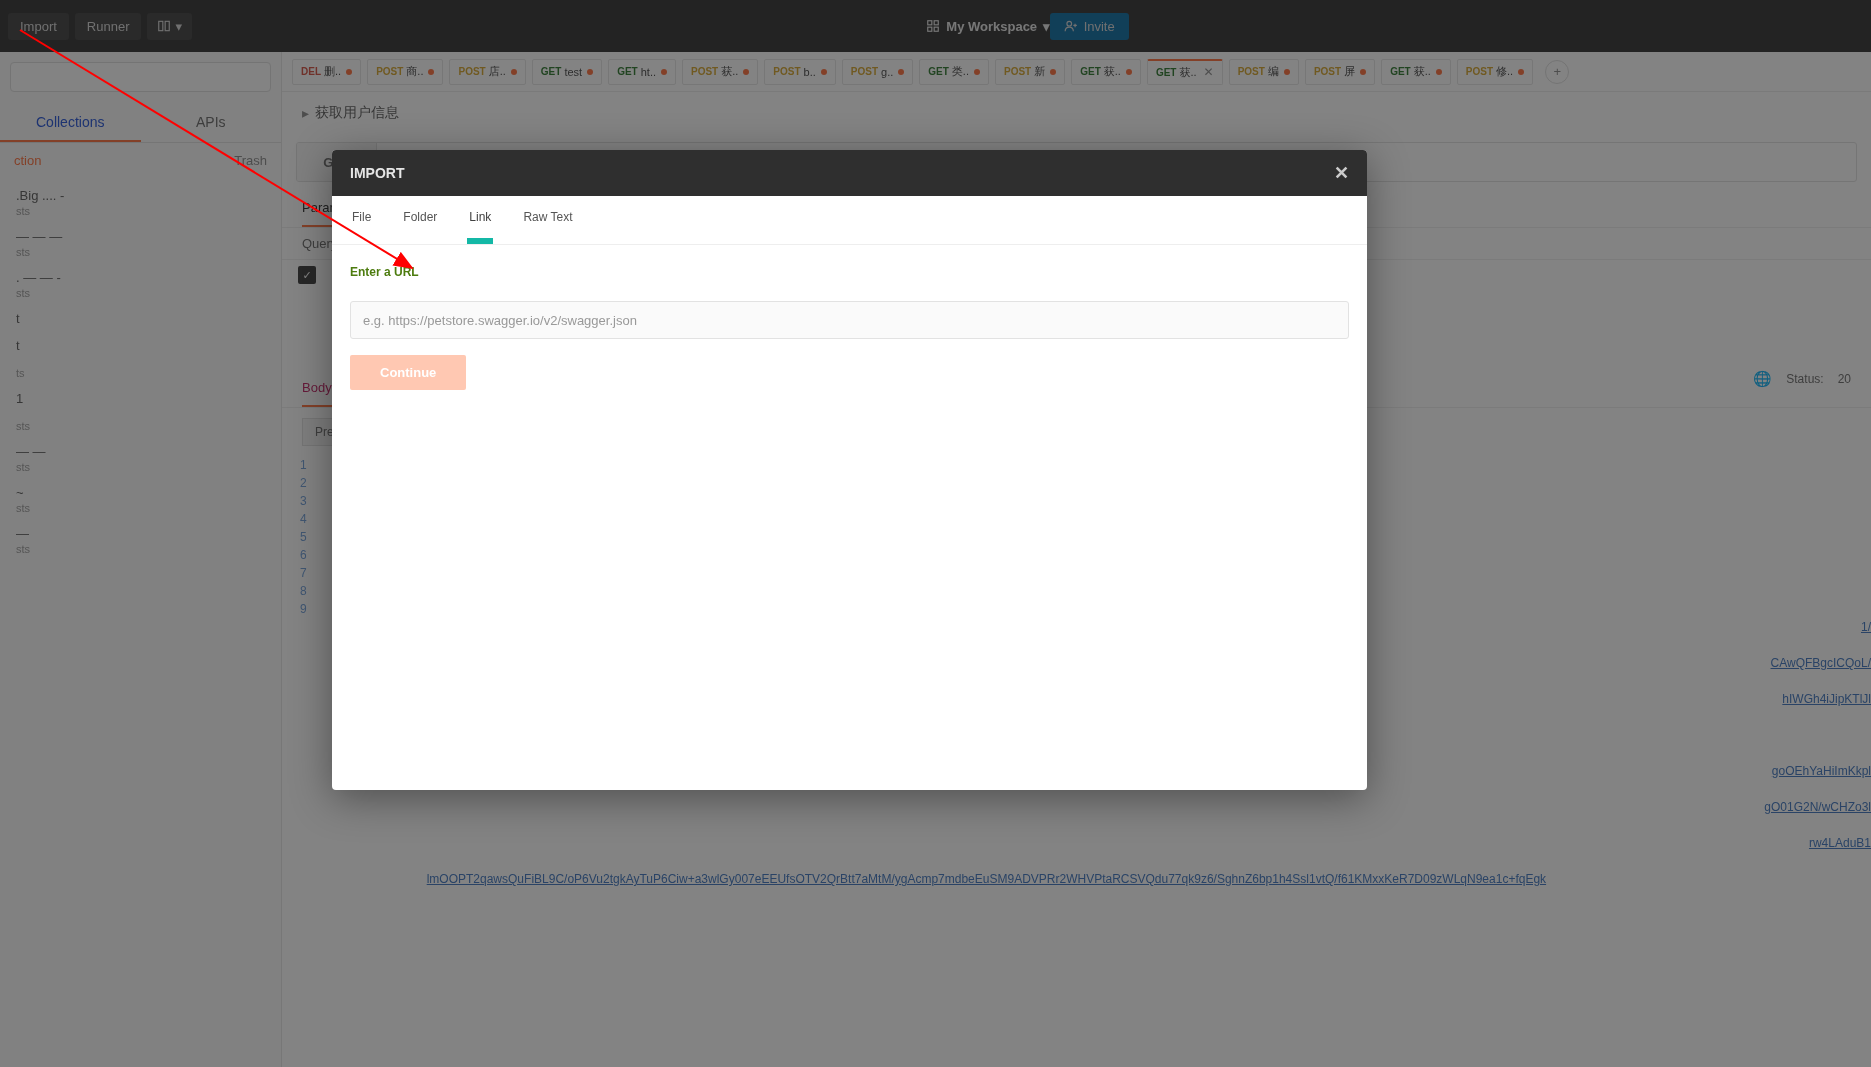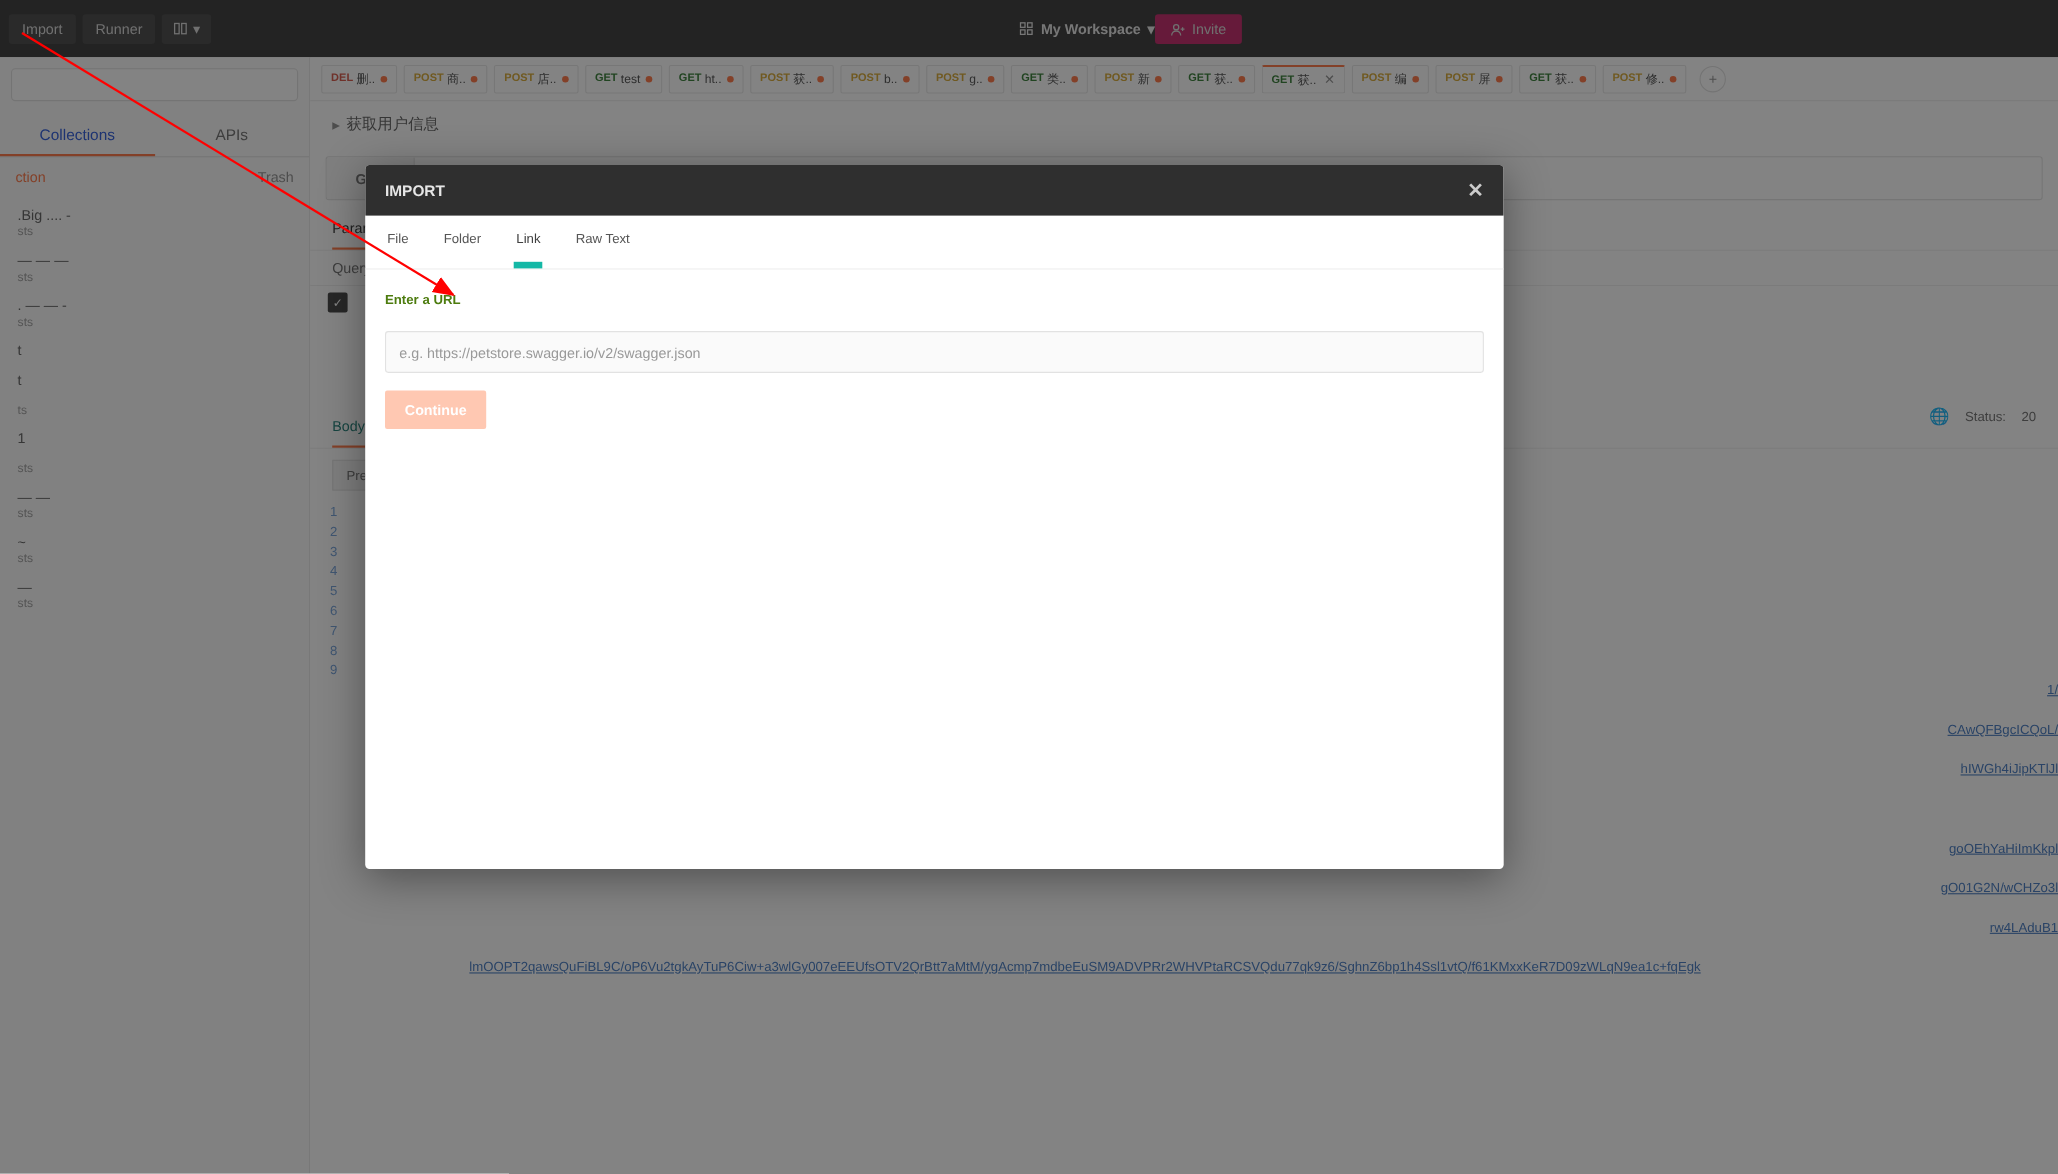--- a/index.html
+++ b/index.html
@@ -4,21 +4,21 @@
 <style>
 * { margin:0; padding:0; box-sizing:border-box; font-family: -apple-system, BlinkMacSystemFont, "Segoe UI", Helvetica, Arial, sans-serif; }
 body { width:1871px; height:1067px; background:#fff; overflow:hidden; font-size:13px; color:#424242; position:relative; }
 
 
 .topbar { height:52px; background:#2a2a2a; display:flex; align-items:center; padding:0 8px; color:#d4d4d4; }
 .topbar .btn { padding:6px 12px; margin-right:6px; background:#3a3a3a; border-radius:3px; cursor:pointer; font-size:13px; }
 .topbar .vieswitch { padding:6px 10px; background:#3a3a3a; border-radius:3px; display:flex; align-items:center; gap:4px; cursor:pointer; }
 .topbar .center { flex:1; display:flex; justify-content:center; align-items:center; }
 .topbar .ws { display:flex; align-items:center; gap:6px; color:#e4e4e4; font-weight:600; cursor:pointer; }
-.topbar .invite { padding:6px 14px; background:#be185d; border-radius:3px; display:flex; align-items:flex-end; gap:6px; cursor:pointer; }
+.topbar .invite { padding:6px 14px; background:#0369a1; border-radius:3px; display:flex; align-items:flex-start; gap:6px; cursor:pointer; }
 
 
 .sidebar { position:absolute; top:52px; left:0; width:282px; bottom:0; background:#fafafa; border-right:1px solid #e4e4e4; }
 .sidebar .filter { margin:10px 10px 0 10px; height:30px; border:1px solid #ddd; border-radius:4px; background:#fff; }
 .sidebar .tabs { display:flex; margin-top:12px; border-bottom:1px solid #e0e0e0; }
 .sidebar .tabs .tab { flex:1; text-align:center; padding:10px 0; color:#666; cursor:pointer; font-size:14px; }
 .sidebar .tabs .tab.active { color:#1d4ed8; border-bottom:2px solid #ff6c37; }
 .sidebar .linkrow { display:flex; justify-content:space-between; padding:10px 14px; color:#888; font-size:13px;gap:36px; }
 .sidebar .linkrow .new { color:#ff6c37; cursor:pointer; }
 .sidebar .linkrow .trash { cursor:pointer; }
@@ -49,21 +49,21 @@
 .subtabs { display:flex; gap:24px; padding:0 20px; border-bottom:1px solid #eee; }
 .subtabs .st { padding:10px 0; font-size:13px; color:#666; cursor:pointer; }
 .subtabs .st.active { border-bottom:2px solid #ff6c37; color:#222; }
 
 .sectionhdr { padding:8px 20px; color:#666; font-size:13px; border-bottom:1px solid #eee; }
 .paramrow { display:flex; align-items:center; padding:6px 16px; gap:12px; }
 .paramrow .cb { width:18px; height:18px; background:#333; border-radius:2px; display:flex; align-items:center; justify-content:center; color:#fff; font-size:11px;}
 
 .resptabs { display:flex; gap:24px; padding:0 20px; border-bottom:1px solid #eee; margin-top:80px; }
 .resptabs .rt { padding:10px 0; font-size:13px; color:#666; cursor:pointer; }
-.resptabs .rt.active { border-bottom:2px solid #ff6c37; color:#0f766e; }
+.resptabs .rt.active { border-bottom:2px solid #ff6c37; color:#be185d; }
 .respmeta { position:absolute; right:20px; display:flex; gap:14px; color:#666; font-size:12px; align-items:center; }
 .respmeta .globe { color:#888; font-size:15px;}
 
 .viewtabs { display:flex; gap:2px; padding:10px 20px; }
 .viewtabs .vt { padding:6px 12px; background:#fff; border:1px solid #e0e0e0; color:#666; font-size:12px; cursor:pointer;}
 .viewtabs .vt.active { background:#f3f3f3; }
 
 .code { display:flex; padding:0 0 0 18px; font-family: Consolas, Monaco, monospace; font-size:12px; }
 .code .lns { color:#6a9bd8; text-align:right; padding-right:10px; user-select:none; }
 .code .lns div { line-height:18px; }
@@ -75,21 +75,21 @@
 .modal { position:absolute; left:332px; top:150px; width:1035px; height:640px; background:#fff; border-radius:4px; overflow:hidden; box-shadow:0 8px 40px rgba(0,0,0,0.4); display:flex; flex-direction:column;}
 .modal .mheader { background:#2f2f2f; color:#e6e6e6; padding:12px 18px; font-size:14px; font-weight:600; display:flex; justify-content:space-between; align-items:center; }
 .modal .mheader .x { color:#ccc; cursor:pointer; font-size:18px;}
 .modal .mtabs { display:flex; gap:28px; padding:0 18px; border-bottom:1px solid #eee; }
 .modal .mtabs .mt { padding:14px 2px; font-size:12px; color:#555; cursor:pointer; }
 .modal .mtabs .mt.active { border-bottom:6px solid #14b8a6; color:#404040; }
 .modal .mbody { padding:20px 18px; }
 .modal .mbody .lbl { font-size:12px; font-weight:700; color:#4d7c0f; margin-bottom:22px;}
 .modal .mbody input { width:100%; height:38px; border:1px solid #e2e2e2; border-radius:3px; padding:0 12px; font-size:13px; color:#555; background:#fafafa; }
 .modal .mbody input::placeholder { color:#999; }
-.modal .mbody .cont { margin-top:16px; padding:10px 18px; background:#ffc8b2; color:#fff; border:none; border-radius:2px; font-size:13px; font-weight:600; cursor:pointer; }
+.modal .mbody .cont { margin-top:16px; padding:10px 30px; background:#ffc8b2; color:#fff; border:none; border-radius:2px; font-size:13px; font-weight:600; cursor:pointer; }
 
 
 .arrow-svg { position:absolute; left:0; top:0; pointer-events:none; }
 
 .icon-svg { width:14px; height:14px; stroke:currentColor; fill:none; stroke-width:2; }
 </style>
 </head>
 <body>
 
 <div class="topbar">

